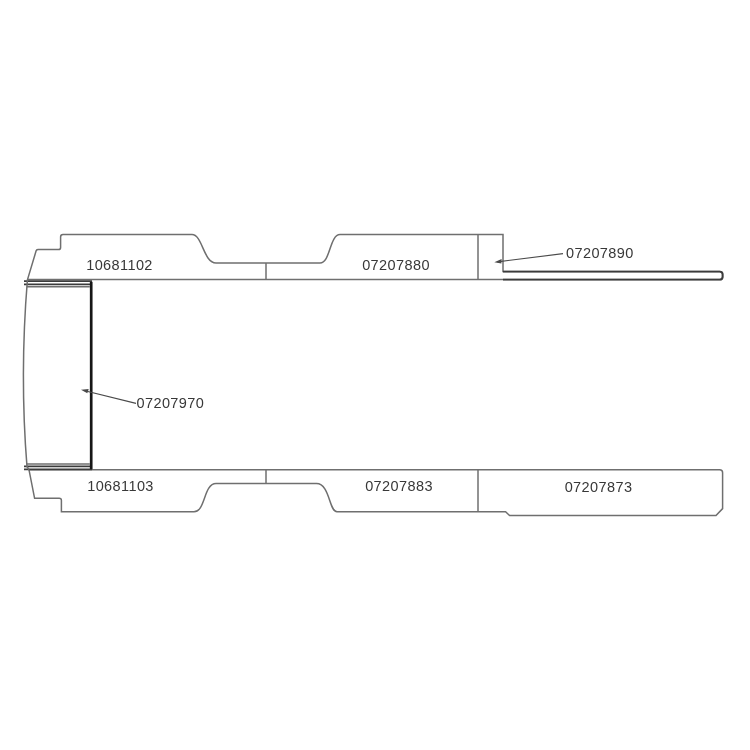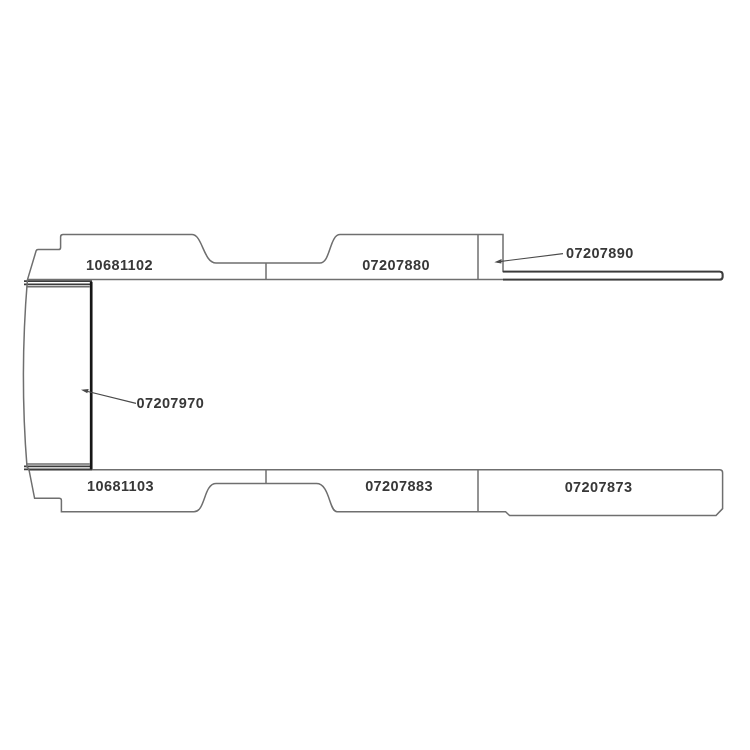--- a/index.html
+++ b/index.html
@@ -14,21 +14,20 @@
     margin: 0;
     padding: 0;
     background: var(--c-background);
   }
   .canvas {
     position: relative;
     width: 750px;
     height: 750px;
     background: var(--c-background);
     overflow: hidden;
-    font-weight: bold;
   }
   svg { display: block; }
   .line-thin   { stroke: var(--c-outline); stroke-width: 1.5;  fill: none; }
   .line-strip  { stroke: var(--c-strip);   stroke-width: 1.9;  fill: none; }
   .line-rub    { stroke: var(--c-strip);   stroke-width: 1.7;  fill: none; }
   .line-heavy  { stroke: var(--c-heavy);   stroke-width: 2.7;  fill: none; }
   .line-leader { stroke: var(--c-leader);  stroke-width: 1.1;  fill: none; }
   .arrow-head  { fill: var(--c-leader); stroke: none; }
   .part-label {
     font-family: "Liberation Sans", "DejaVu Sans", sans-serif;

